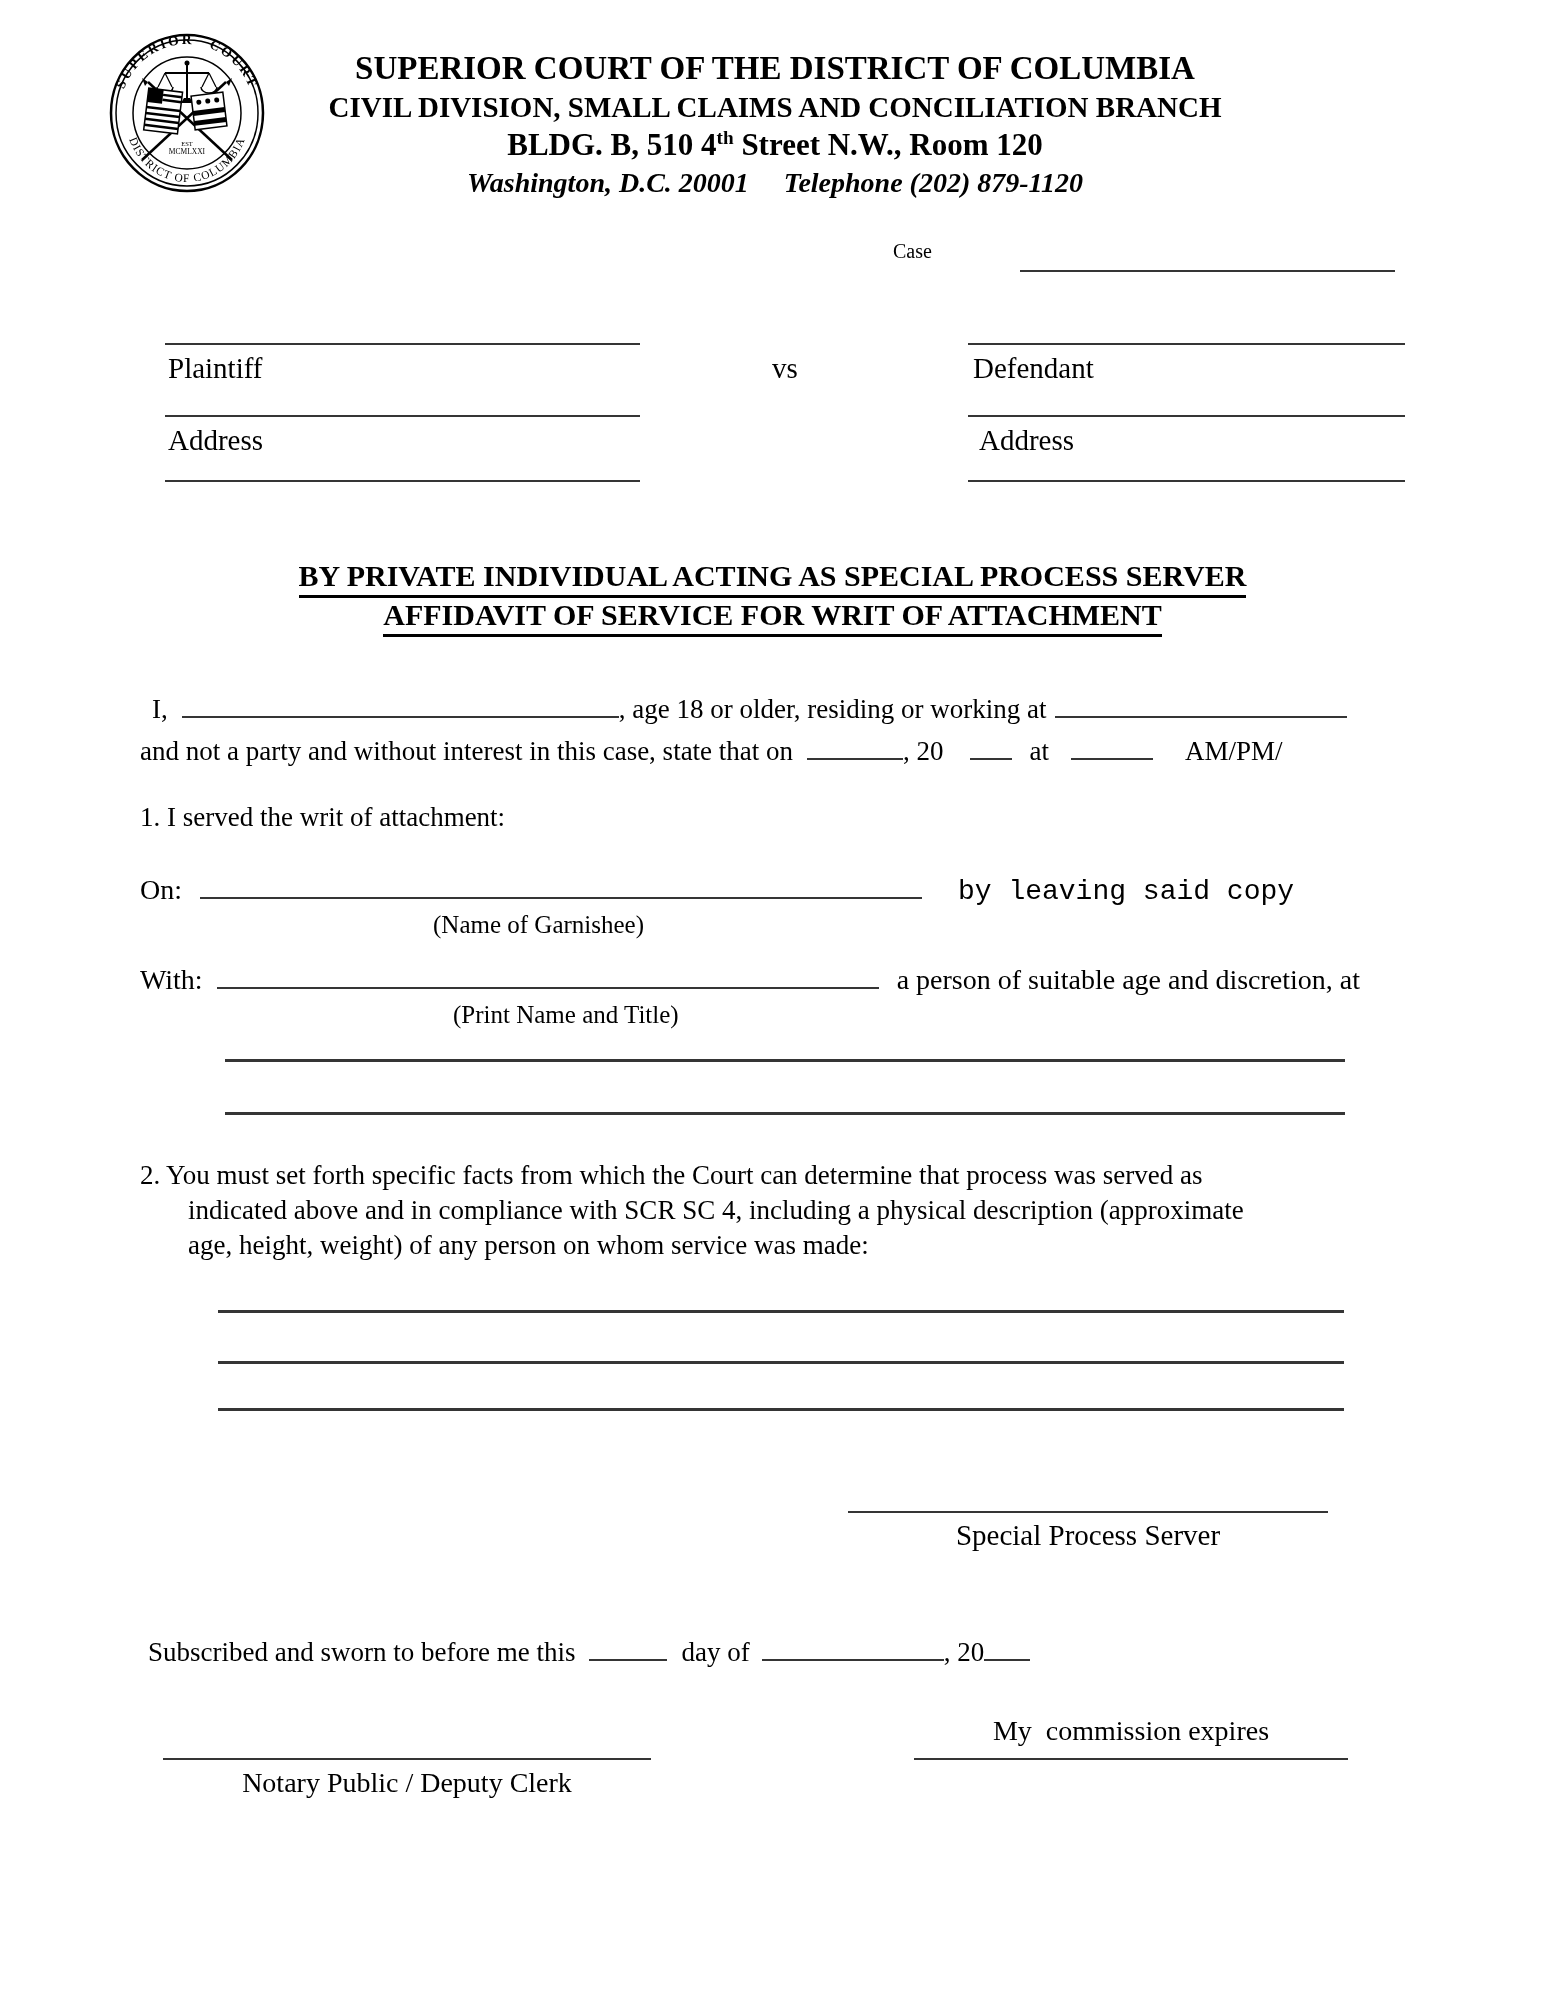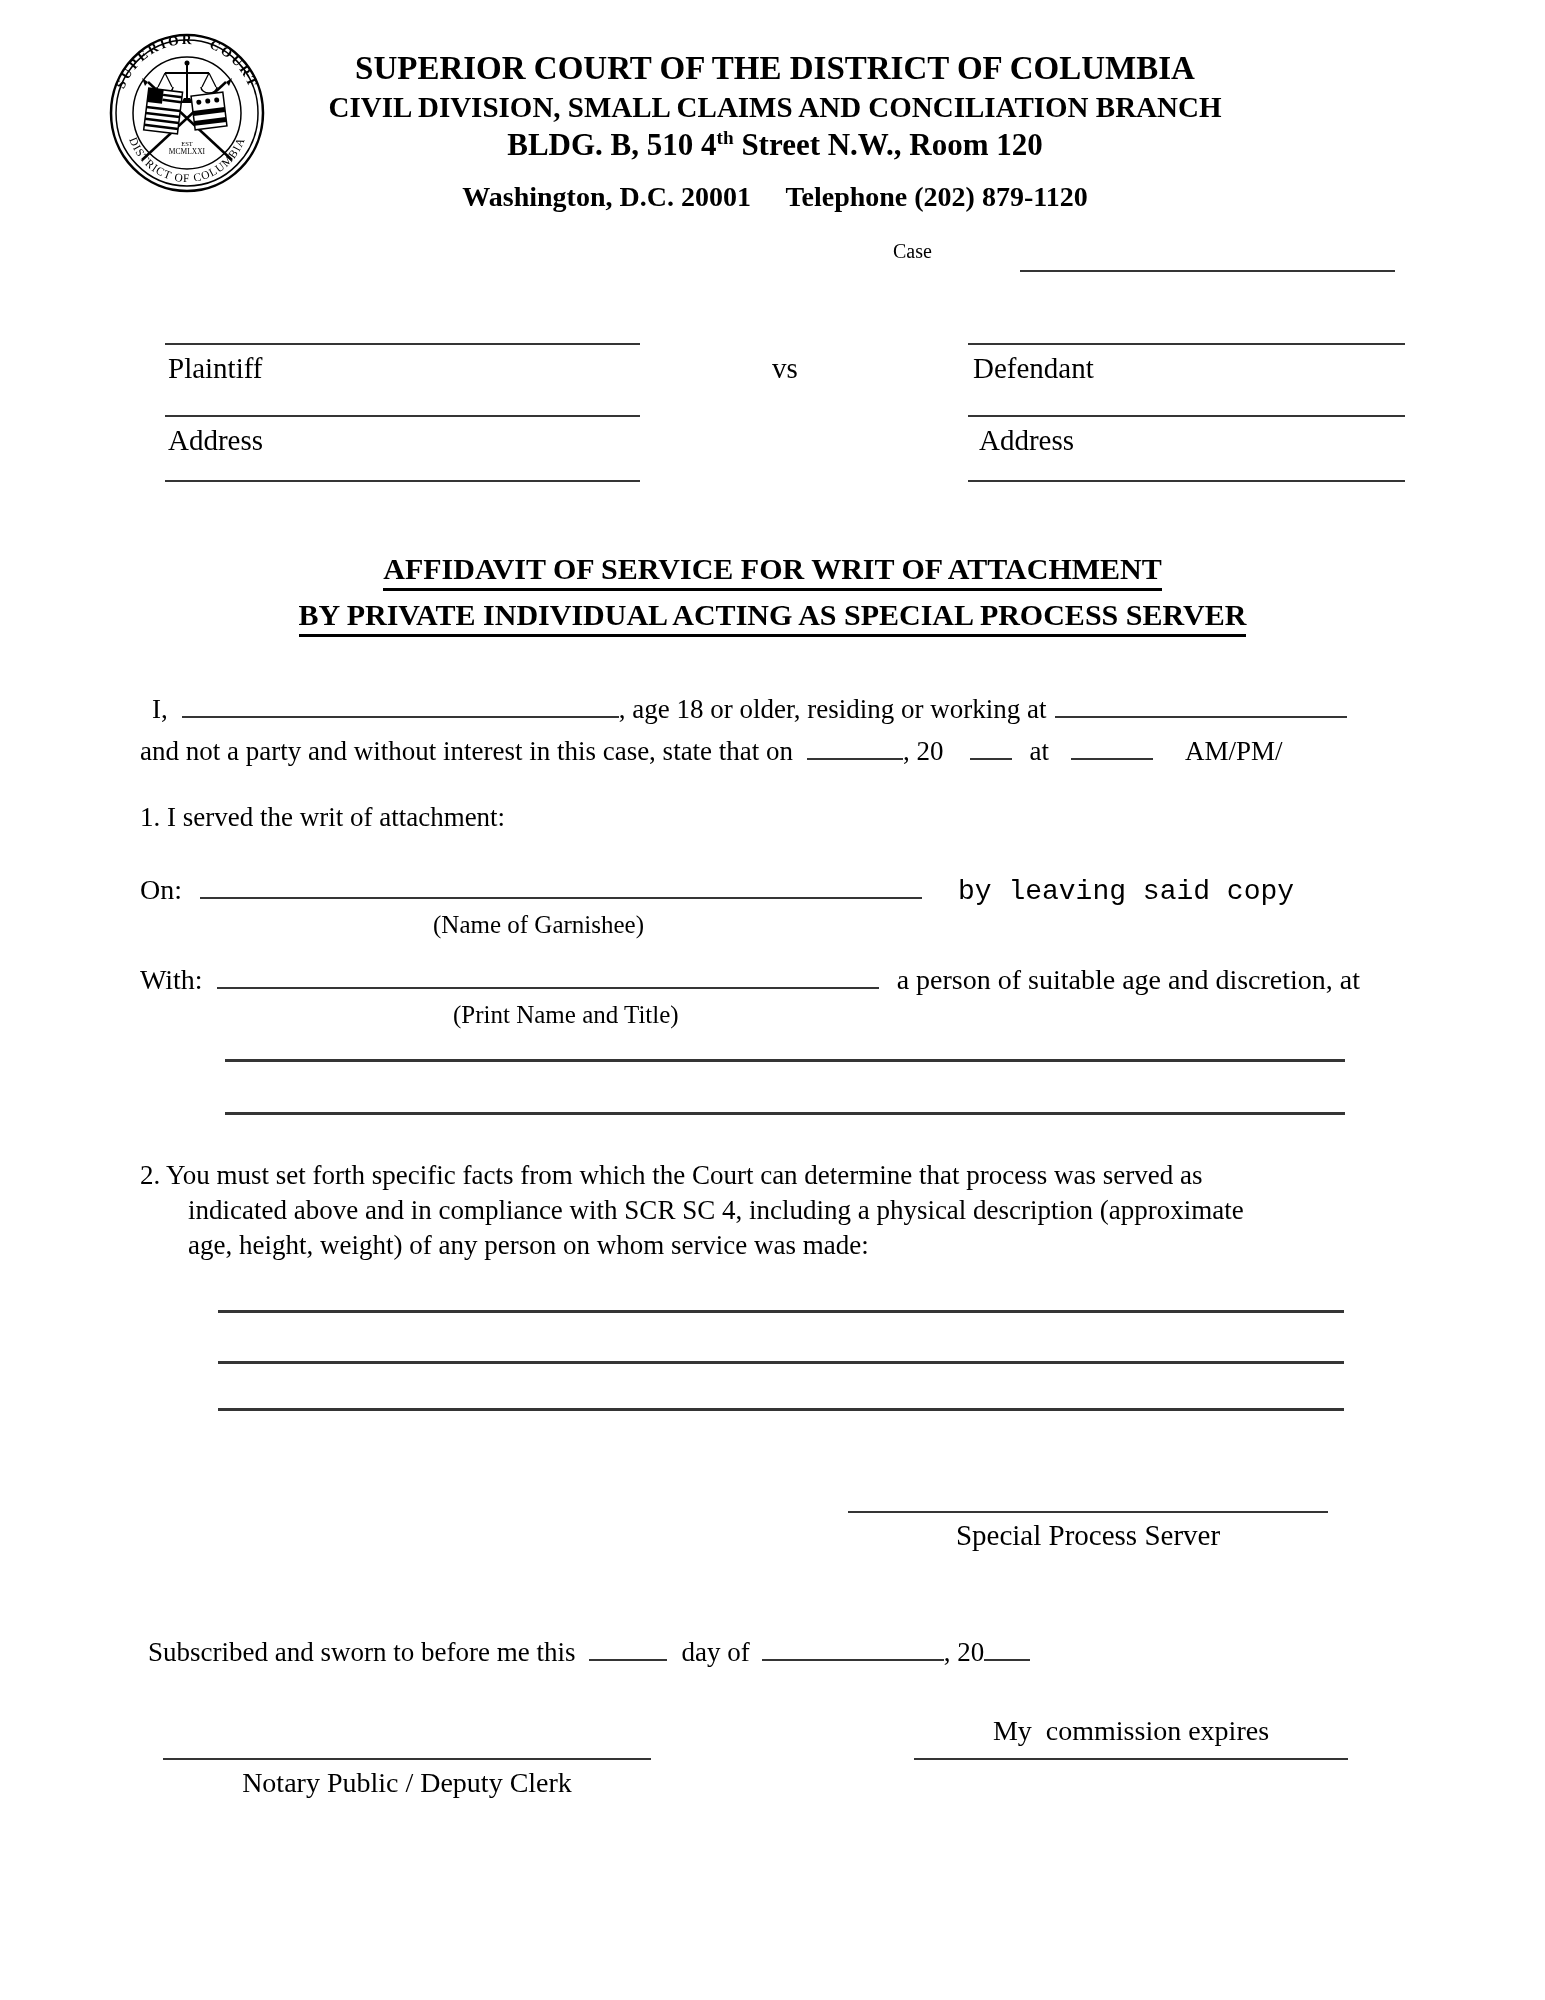--- a/index.html
+++ b/index.html
@@ -12,21 +12,21 @@
   .abs { position:absolute; }
   .center { text-align:center; }
   .nowrap { white-space:nowrap; }
   .pre { white-space:pre; }
   .hline { position:absolute; height:0; border-bottom:3px solid #353535; }
   .blank { display:inline-block; border-bottom:2px solid #353535; }
   .caption { font-size:25px;margin-left:30px; }
   .hdr1 { font-size:33px; font-weight:bold;text-align:center; }
   .hdr2 { font-size:29px; font-weight:bold; margin-top:4px; }
   .hdr3 { font-size:31px; font-weight:bold; margin-top:3px; }
-  .hdr4 { font-size:28px; font-weight:bold; margin-top:18px; white-space:pre; }
+  .hdr4 { font-size:28px; font-weight:bold; margin-top:4px; white-space:pre;font-style:italic; }
   .title-line { display:inline-block; font-weight:bold; font-size:30px;
                 border-bottom:3px solid #000; padding-bottom:2px; }
   sup { font-size:0.62em; }
 </style>
 </head>
 <body>
 
 <div class="page">
 
   <svg class="abs" style="left:108px; top:32px;" width="158" height="162" viewBox="0 0 158 162">
@@ -101,22 +101,22 @@
 
   <div class="abs center" style="left:755px; top:352px; width:60px; font-size:29px;">vs</div>
 
   <div class="hline" style="left:968px; top:343px; width:437px; border-bottom-width:2px;"></div>
   <div class="abs" style="left:973px; top:352px; font-size:29px;">Defendant</div>
   <div class="hline" style="left:968px; top:415px; width:437px; border-bottom-width:2px;"></div>
   <div class="abs" style="left:979px; top:424px; font-size:29px;">Address</div>
   <div class="hline" style="left:968px; top:480px; width:437px; border-bottom-width:2px;"></div>
 
   <div class="abs center" style="left:0; top:552px; width:1545px;">
+    <div style="margin-top:7px;"><span class="title-line nowrap">BY PRIVATE INDIVIDUAL ACTING AS SPECIAL PROCESS SERVER</span></div>
     <div><span class="title-line nowrap">AFFIDAVIT OF SERVICE FOR WRIT OF ATTACHMENT</span></div>
-    <div style="margin-top:7px;"><span class="title-line nowrap">BY PRIVATE INDIVIDUAL ACTING AS SPECIAL PROCESS SERVER</span></div>
   </div>
 
   <div class="abs nowrap" style="left:140px; top:694px;">
     <span style="margin-left:12px;">I,</span><span class="blank" style="width:437px; margin-left:14px;"></span><span>, age 18 or older, residing or working at</span><span class="blank" style="width:292px; margin-left:8px;"></span>
   </div>
   <div class="abs nowrap" style="left:140px; top:736px;">
     <span>and not a party and without interest in this case, state that on</span><span class="blank" style="width:96px; margin-left:14px;"></span><span>, 20</span><span class="blank" style="width:42px; margin-left:26px;"></span><span style="margin-left:18px;">at</span><span class="blank" style="width:82px; margin-left:22px;"></span><span style="margin-left:32px;">AM/PM/</span>
   </div>
 
   <div class="abs nowrap" style="left:140px; top:802px;text-align:right;">1. I served the writ of attachment:</div>

